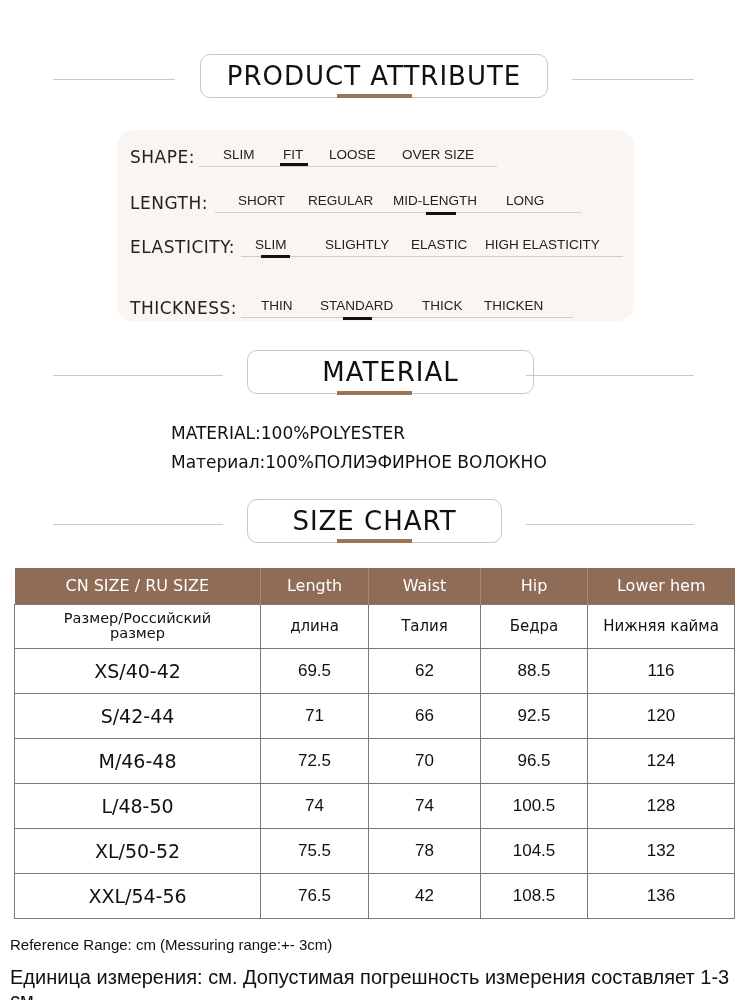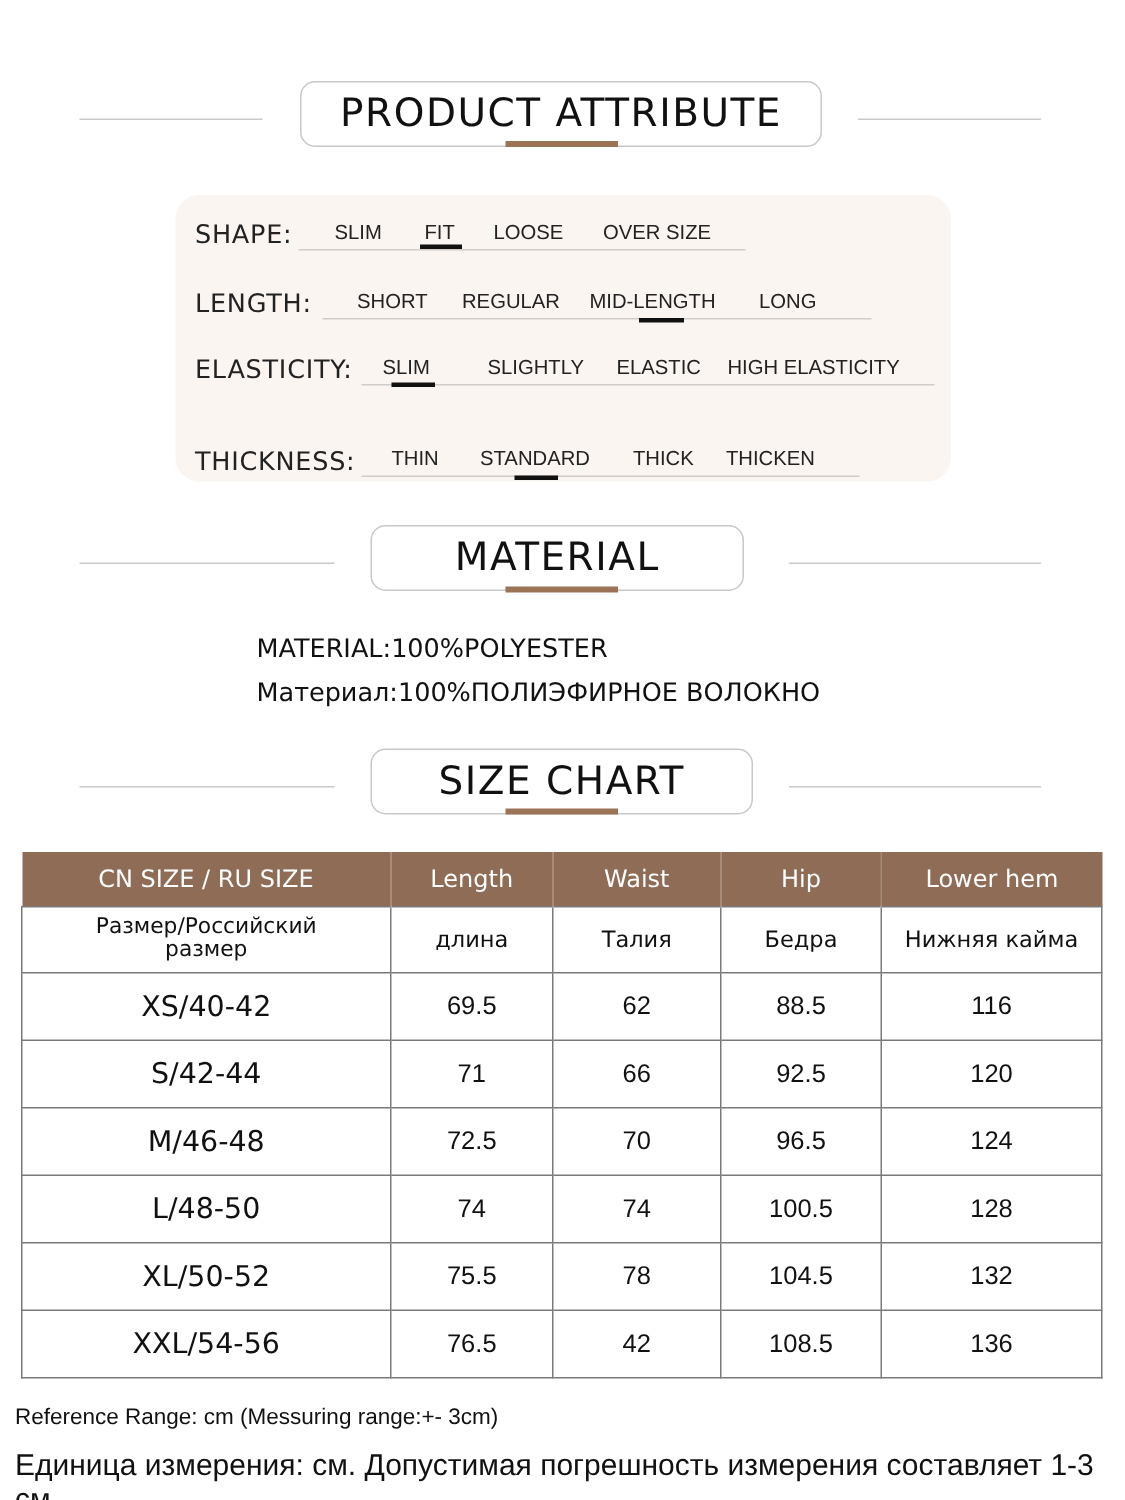--- a/index.html
+++ b/index.html
@@ -107,21 +107,21 @@
     <span class="attr-opt" style="left:144px;">THIN</span>
     <span class="attr-opt" style="left:203px;">STANDARD</span>
     <span class="attr-opt" style="left:305px;">THICK</span>
     <span class="attr-opt" style="left:367px;">THICKEN</span>
     <div class="attr-mark" style="left:226px; width:29px; top:23px;"></div>
   </div>
 </div>
 
 <div class="section-head" style="top:350px;">
   <div class="rule" style="left:53px; width:170px;"></div>
-  <div class="pill" style="left:247px; width:249px;">
+  <div class="pill" style="left:247px; width:287px;">
     <span>MATERIAL</span>
   </div>
   <div class="accent" style="left:337px; width:75px; top:41px;"></div>
   <div class="rule" style="left:526px; width:168px;"></div>
 </div>
 
 <div class="material-text" style="top:423px;">
   <span>MATERIAL:</span><span style="font-weight:500;">100%POLYESTER</span>
 </div>
 <div class="material-text" style="top:452px;">

